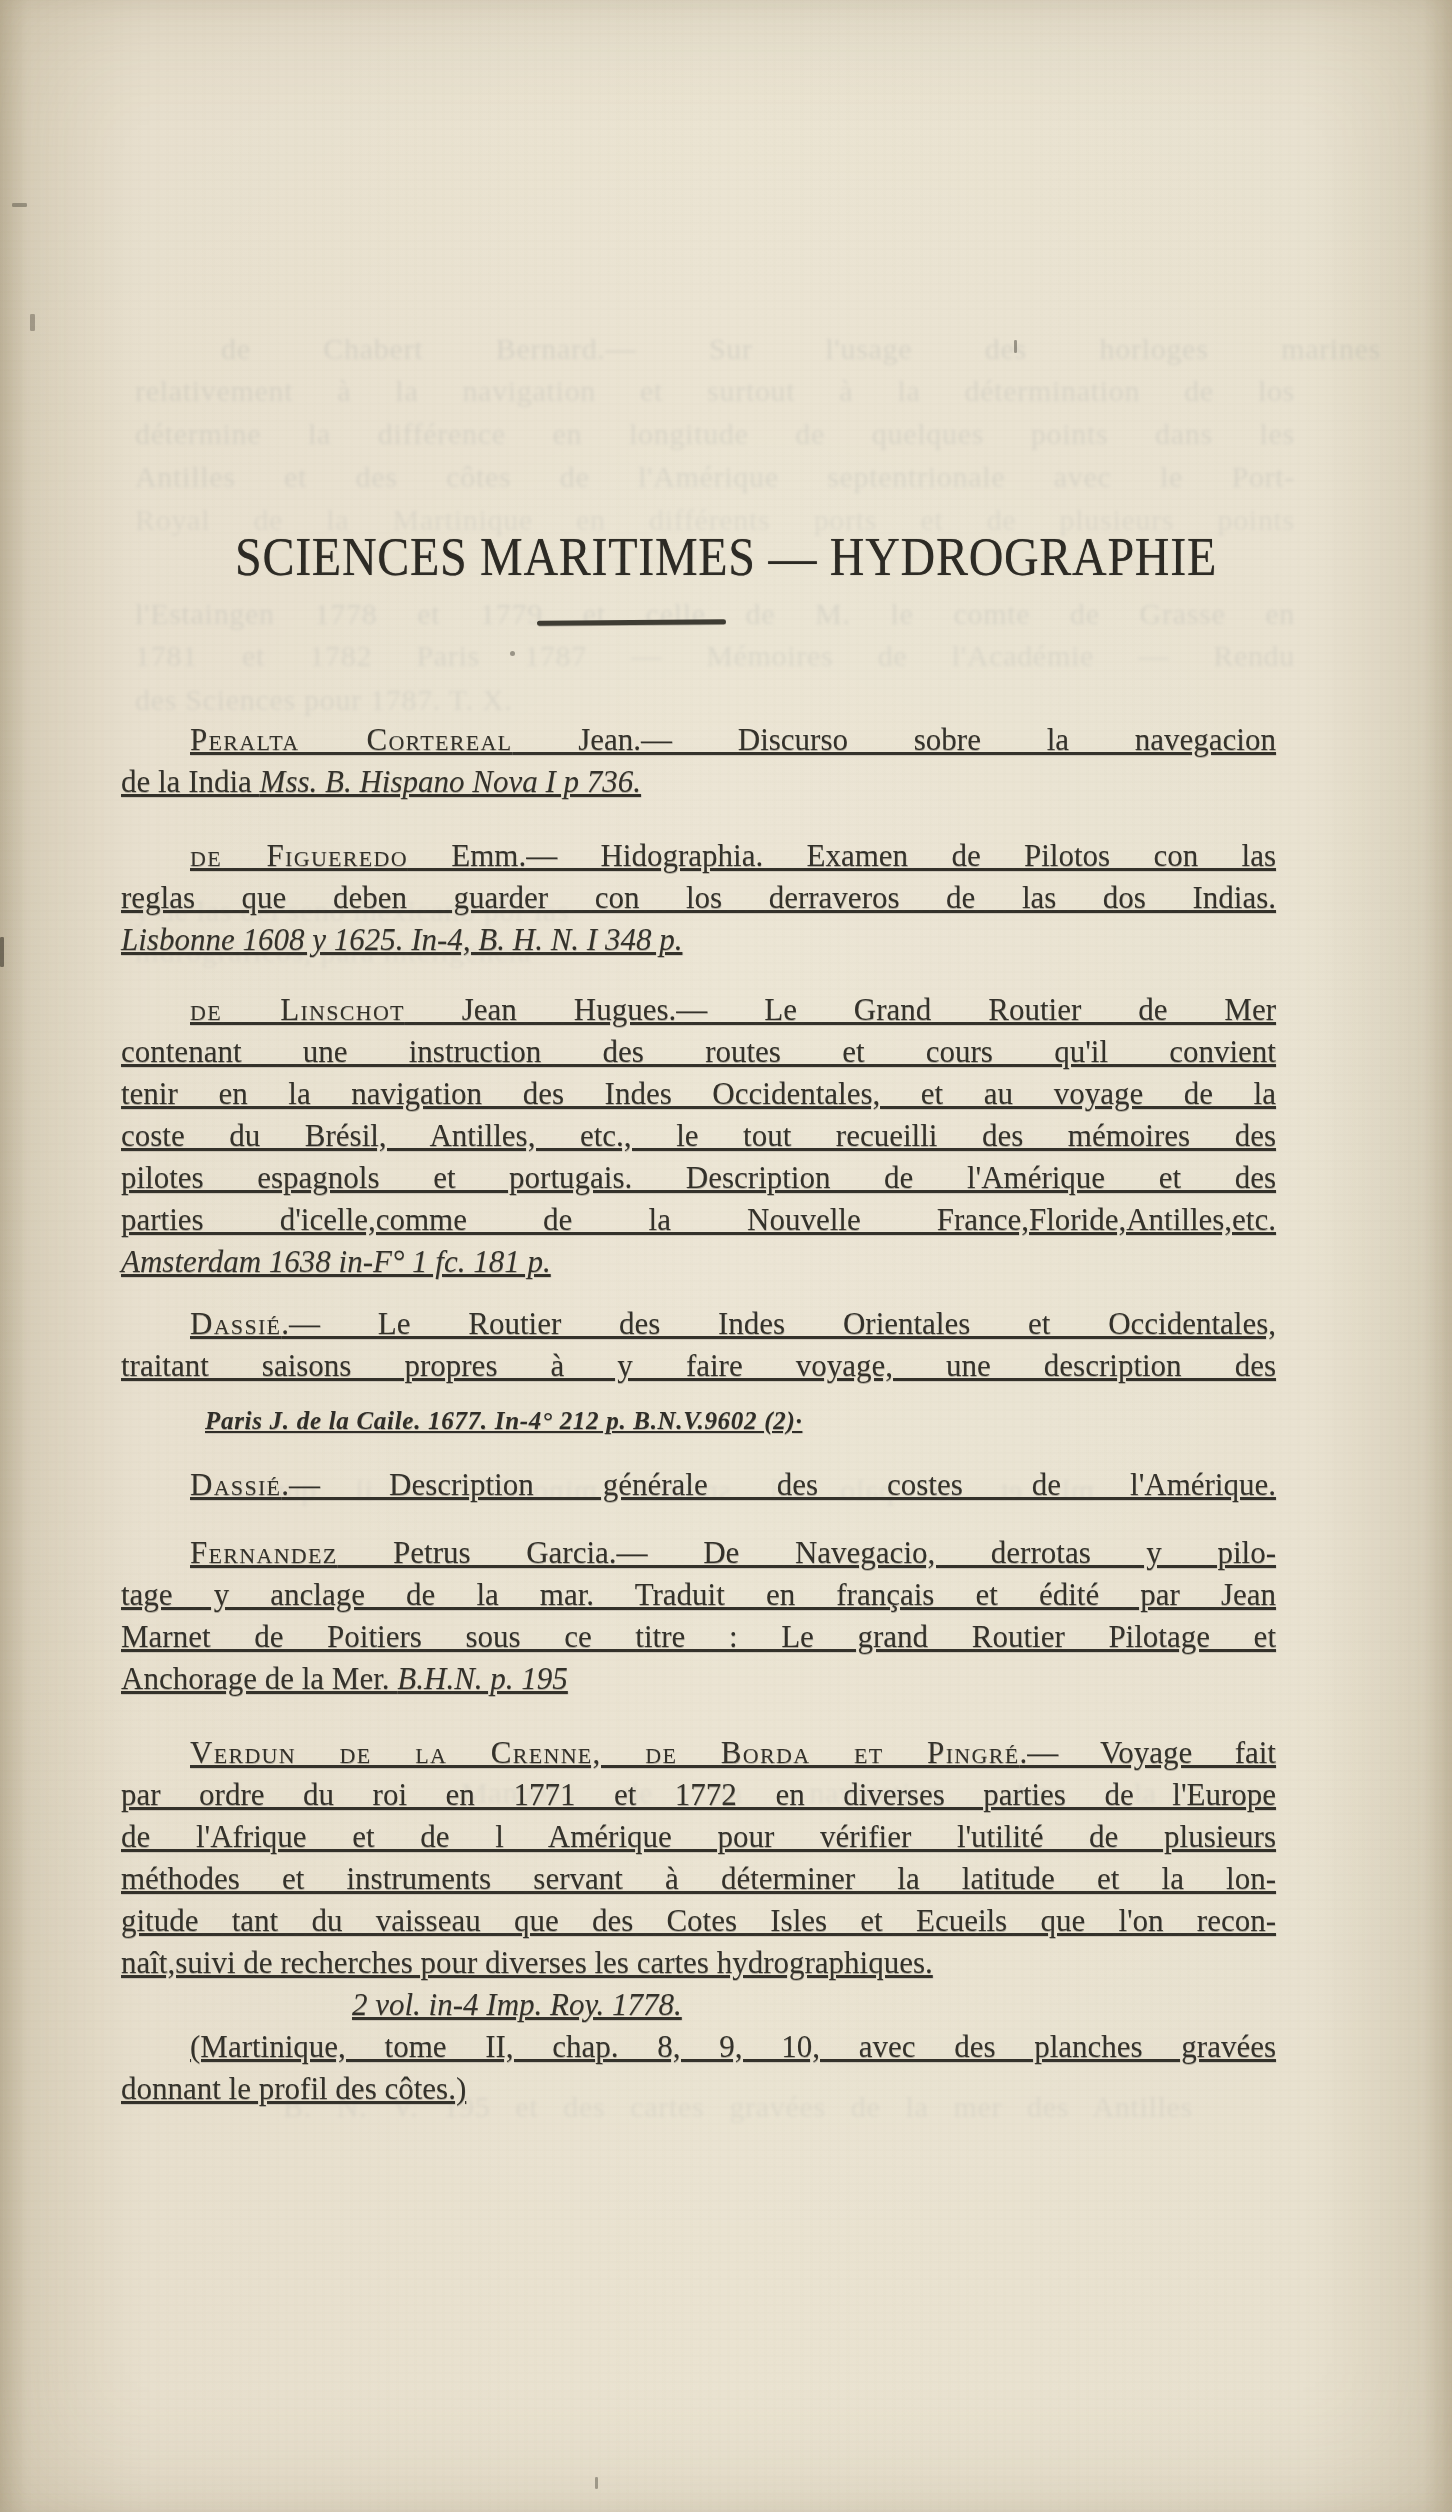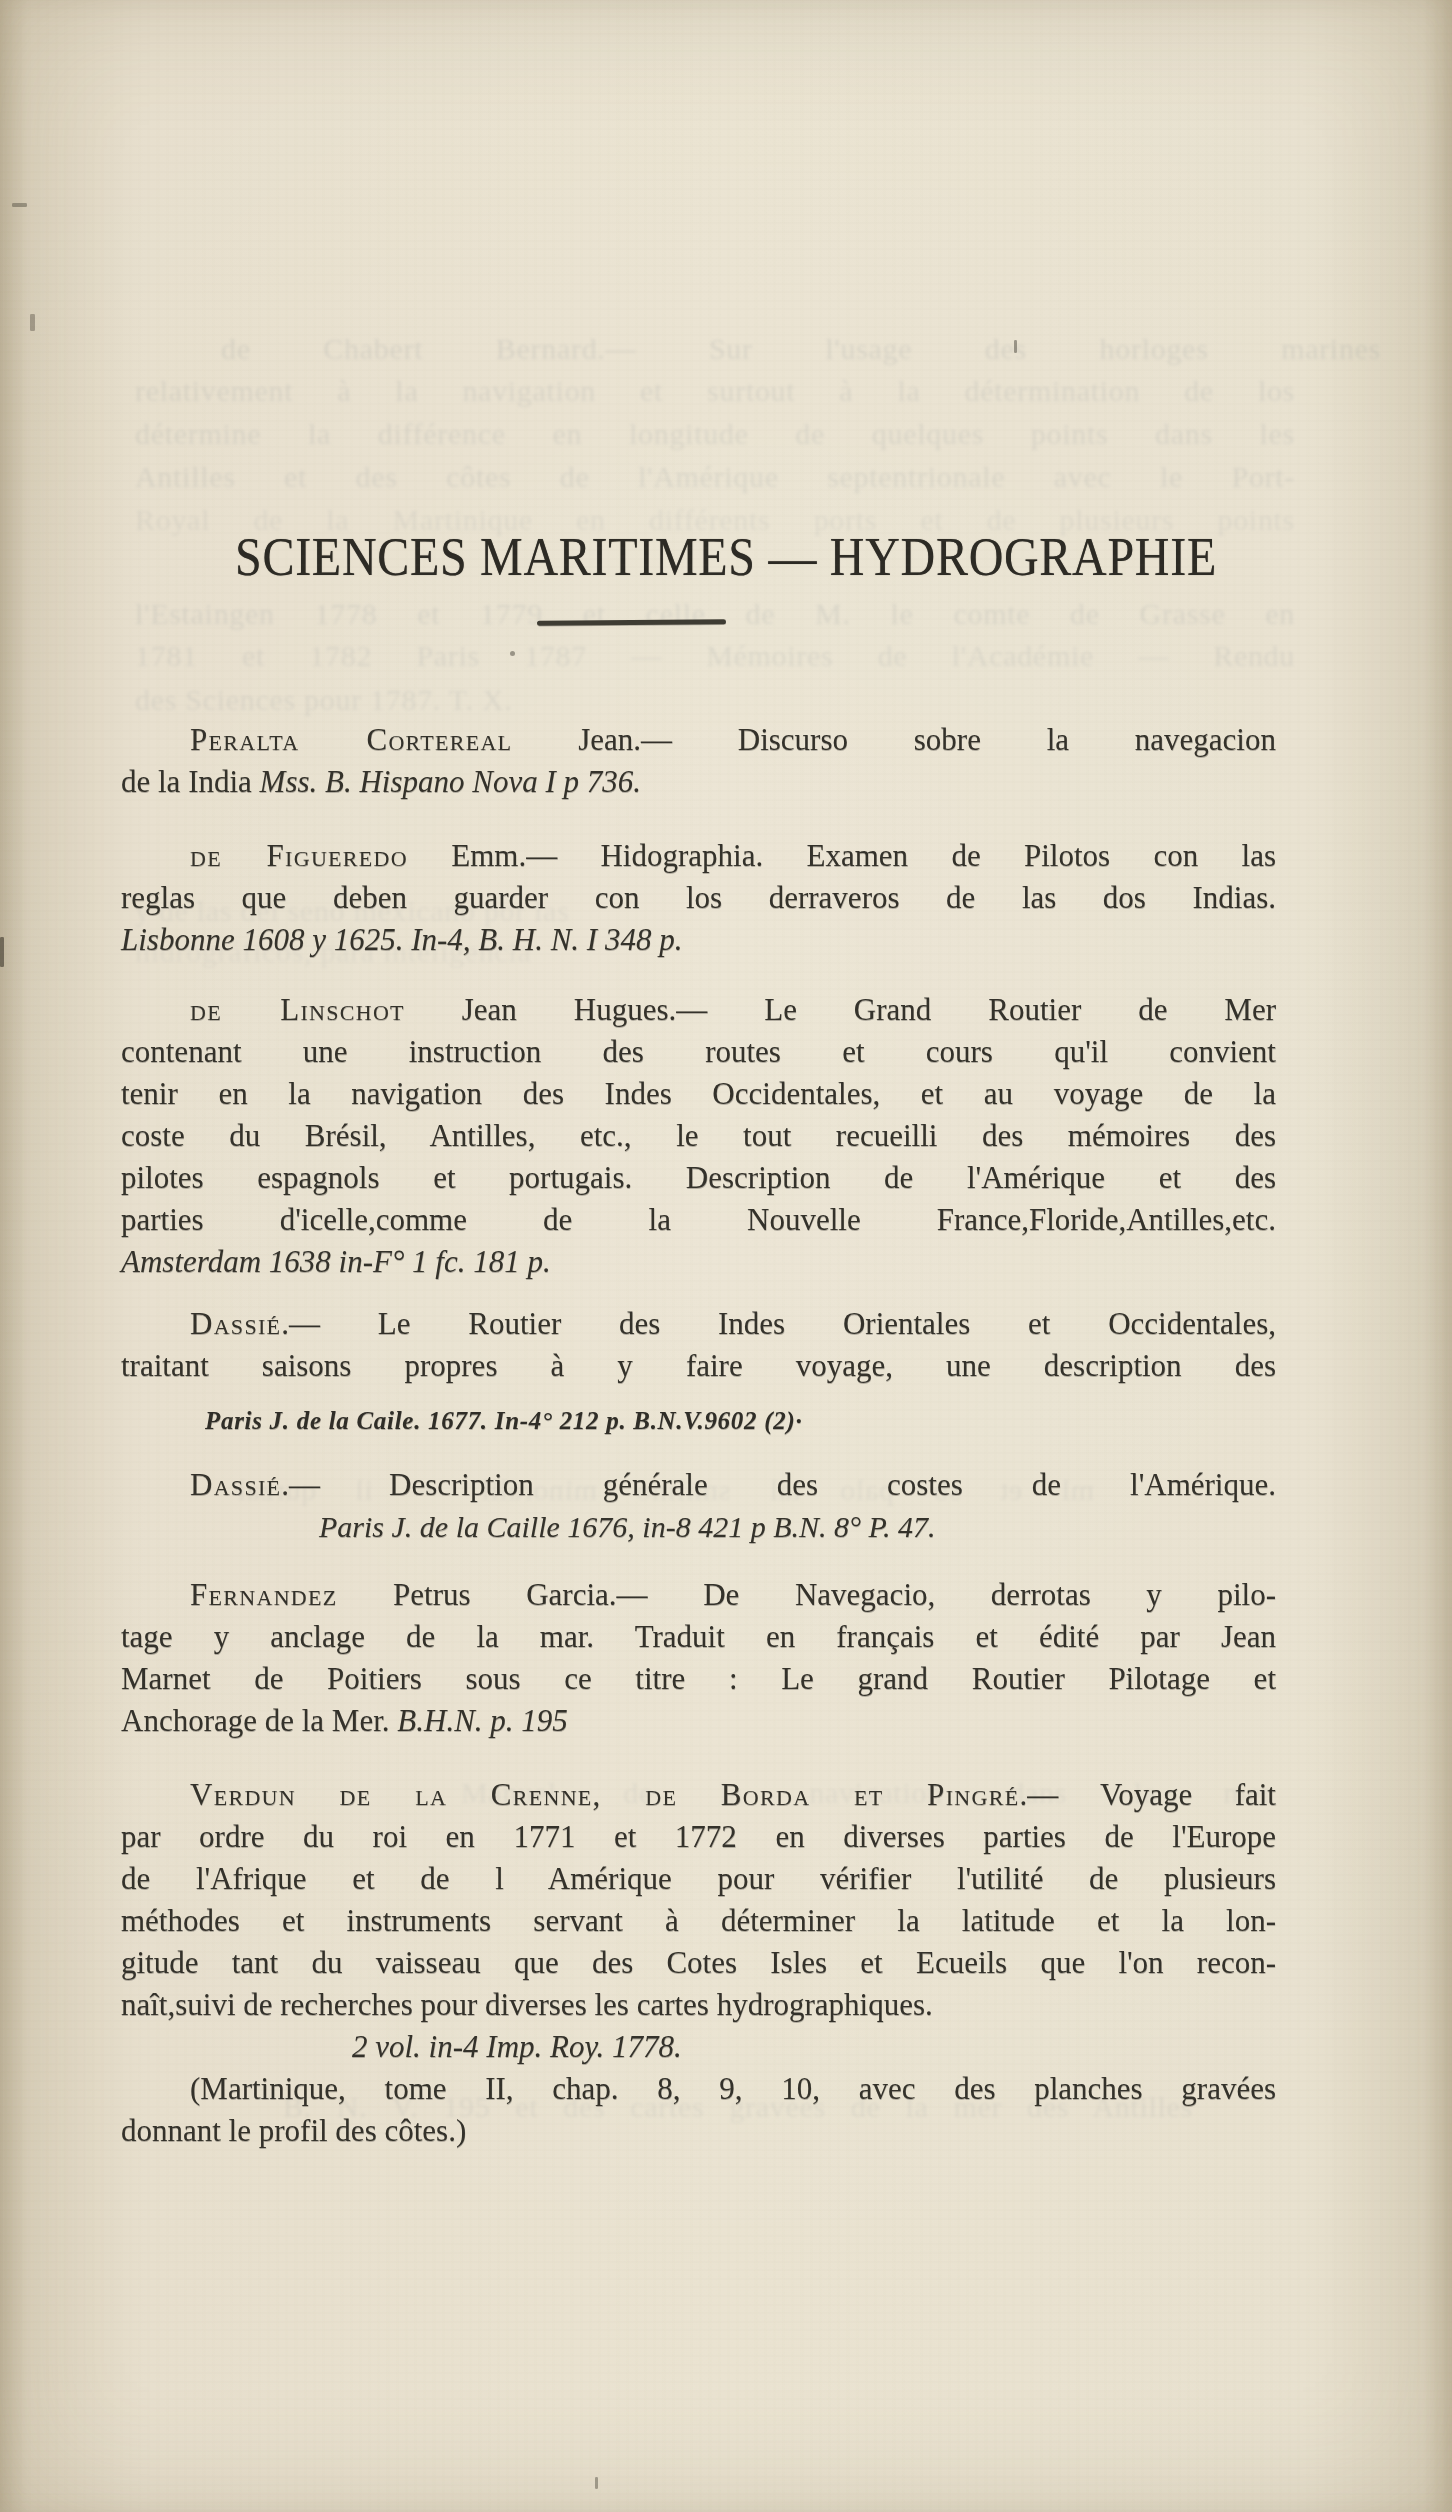--- a/index.html
+++ b/index.html
@@ -57,21 +57,21 @@
   }
   .entry{margin:0;}
   .entry:nth-child(2){margin-top:32px;}
   .entry:nth-child(3){margin-top:28px;}
   .entry:nth-child(4){margin-top:20px;}
   .entry:nth-child(5){margin-top:17px;}
   .entry:nth-child(6){margin-top:26px;}
   .entry:nth-child(7){margin-top:32px;}
   .line{
     font-size:31px;line-height:42px;min-height:42px;
-    text-align:justify;color:#33312a;
+    text-align:justify;color:#33312a;text-decoration:underline;
   }
   .line.first{padding-left:69px;text-align-last:justify;}
   .line.mid{text-align-last:justify;}
   .line.end{text-align:left;}
   .line.cit{font-style:italic;text-align:left;}
   .line.cit-big{
     font-style:italic;font-weight:700;
     font-size:25px;line-height:53px;min-height:53px;
     padding-left:84px;text-align:left;margin-top:6.6px;
     letter-spacing:0.7px;color:#2f2d27;
@@ -127,21 +127,20 @@
         <div class="line mid"><span class="seg n">parties d'icelle,comme de la Nouvelle France,Floride,Antilles,etc.</span></div>
         <div class="line cit"><span class="seg i">Amsterdam 1638 in-F° 1 fc. 181 p.</span></div>
       </div>
       <div class="entry">
         <div class="line first"><span class="seg sc">Dassié</span><span class="seg n">.— Le Routier des Indes Orientales et Occidentales,</span></div>
         <div class="line mid"><span class="seg n">traitant saisons propres à y faire voyage, une description des</span></div>
         <div class="line cit-big"><span class="seg i">Paris J. de la Caile.  1677. In-4° 212 p. B.N.V.9602 (2)·</span></div>
       </div>
       <div class="entry">
         <div class="line first"><span class="seg sc">Dassié</span><span class="seg n">.— Description générale des costes de l'Amérique.</span></div>
-        <div class="line cit-mid"><span class="seg i">Paris J. de la Caille 1676, in-8 421 p B.N. 8° P. 47.</span></div>
       </div>
       <div class="entry">
         <div class="line first"><span class="seg sc">Fernandez</span><span class="seg n"> Petrus Garcia.— De Navegacio, derrotas y pilo-</span></div>
         <div class="line mid"><span class="seg n">tage y anclage de la mar. Traduit en français et édité par Jean</span></div>
         <div class="line mid"><span class="seg n">Marnet de Poitiers sous ce titre : Le grand Routier Pilotage et</span></div>
         <div class="line end"><span class="seg n">Anchorage de la Mer. </span><span class="seg i">B.H.N. p. 195</span></div>
       </div>
       <div class="entry">
         <div class="line first"><span class="seg sc">Verdun de la Crenne, de Borda et Pingré</span><span class="seg n">.— Voyage fait</span></div>
         <div class="line mid"><span class="seg n">par ordre du roi en 1771 et 1772 en diverses parties de l'Europe</span></div>

